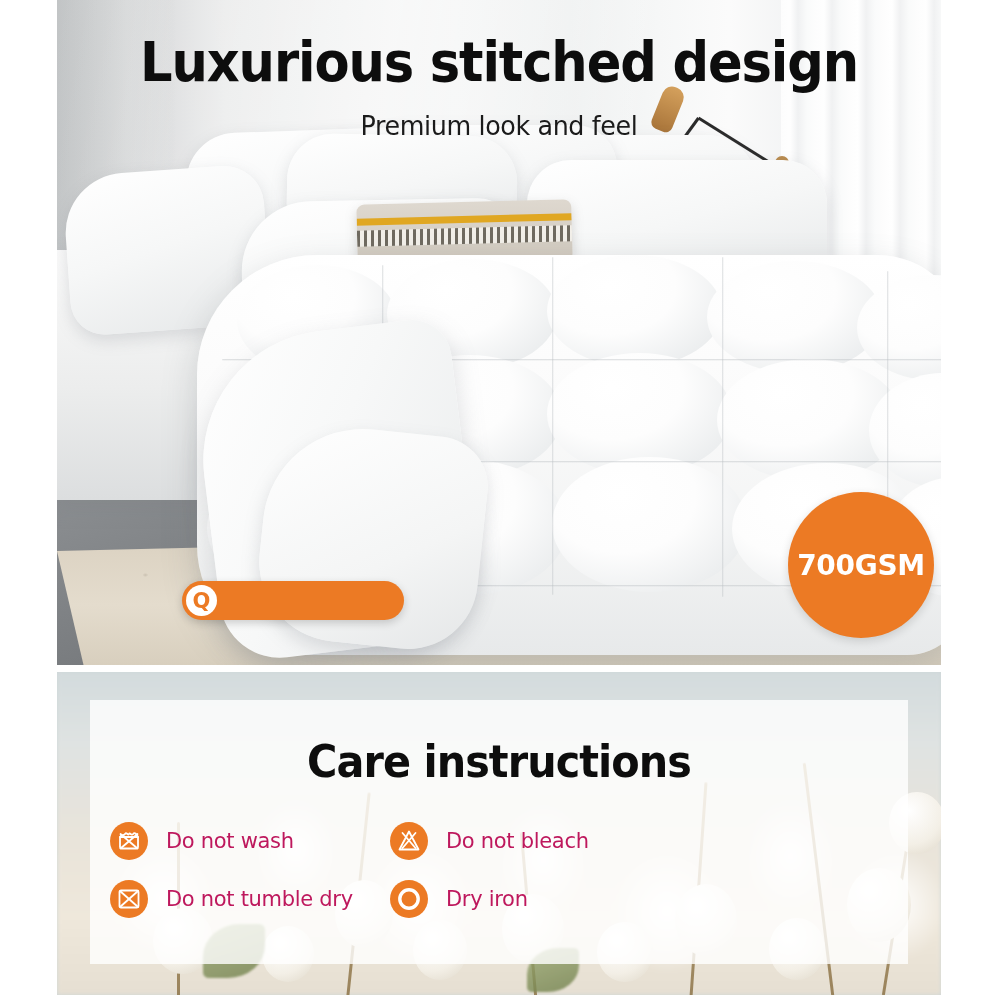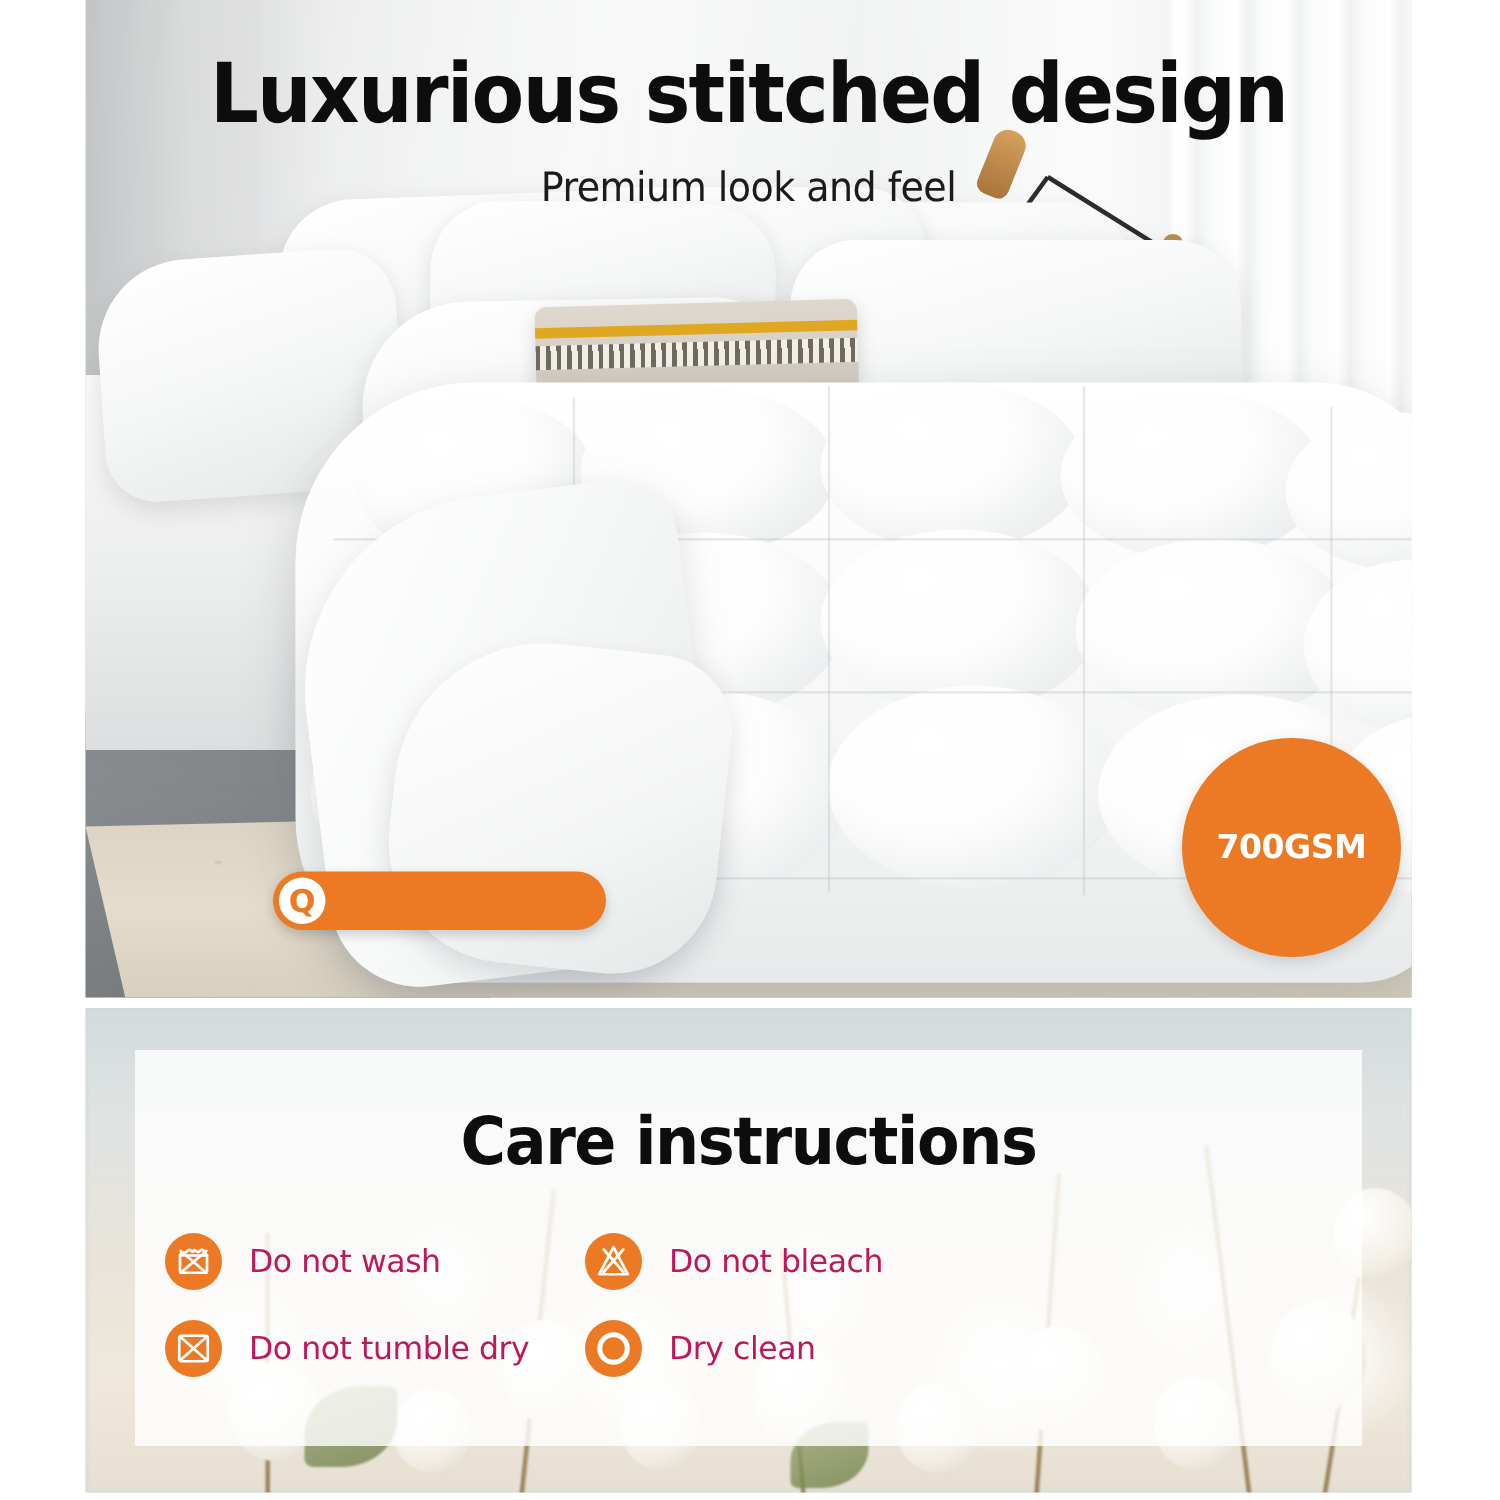--- a/index.html
+++ b/index.html
@@ -171,21 +171,21 @@
 
   
   .gsm-badge {
     position: absolute; left: 731px; top: 492px; width: 146px; height: 146px;
     background: #ec7a24; border-radius: 50%;
     display: flex; align-items: center; justify-content: center;
     box-shadow: 0 3px 10px rgba(0,0,0,.14);
   }
   .gsm-text {
     color: #ffffff; font-family: "DejaVu Sans", sans-serif;
-    font-weight: 700; font-size: 22px; letter-spacing: -.3px;
+    font-weight: 700; font-size: 28px; letter-spacing: -.3px;
   }
 
   
   .care {
     position: absolute; left: 57px; top: 672px; width: 884px; height: 323px;
     overflow: hidden;
     background: #cfd7d8;
   }
   .cotton-bg {
     position: absolute; inset: 0;
@@ -386,21 +386,21 @@
             </span>
             <span class="care-label">Do not tumble dry</span>
           </div>
 
           <div class="care-item col2">
             <span class="care-icon">
               <svg width="26" height="26" viewBox="0 0 26 26" fill="none" stroke="#ffffff" stroke-width="3.4">
                 <circle cx="13" cy="13" r="9.2"></circle>
               </svg>
             </span>
-            <span class="care-label">Dry clean</span>
+            <span class="care-label">Dry iron</span>
           </div>
 
         </div>
 
       </div>
     </div>
   </div>
 
 </div>
 

